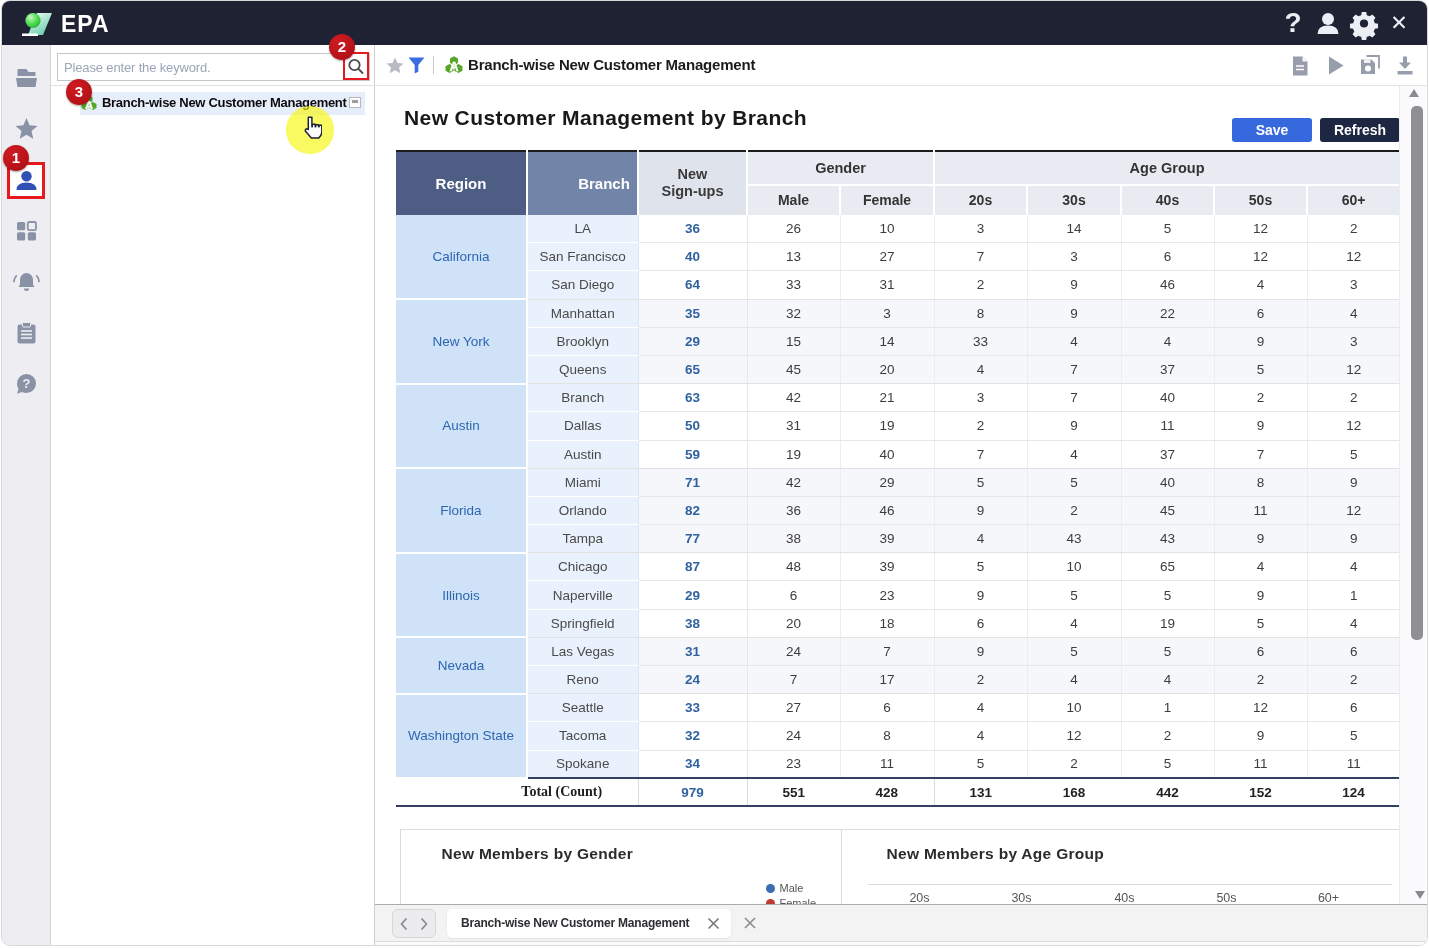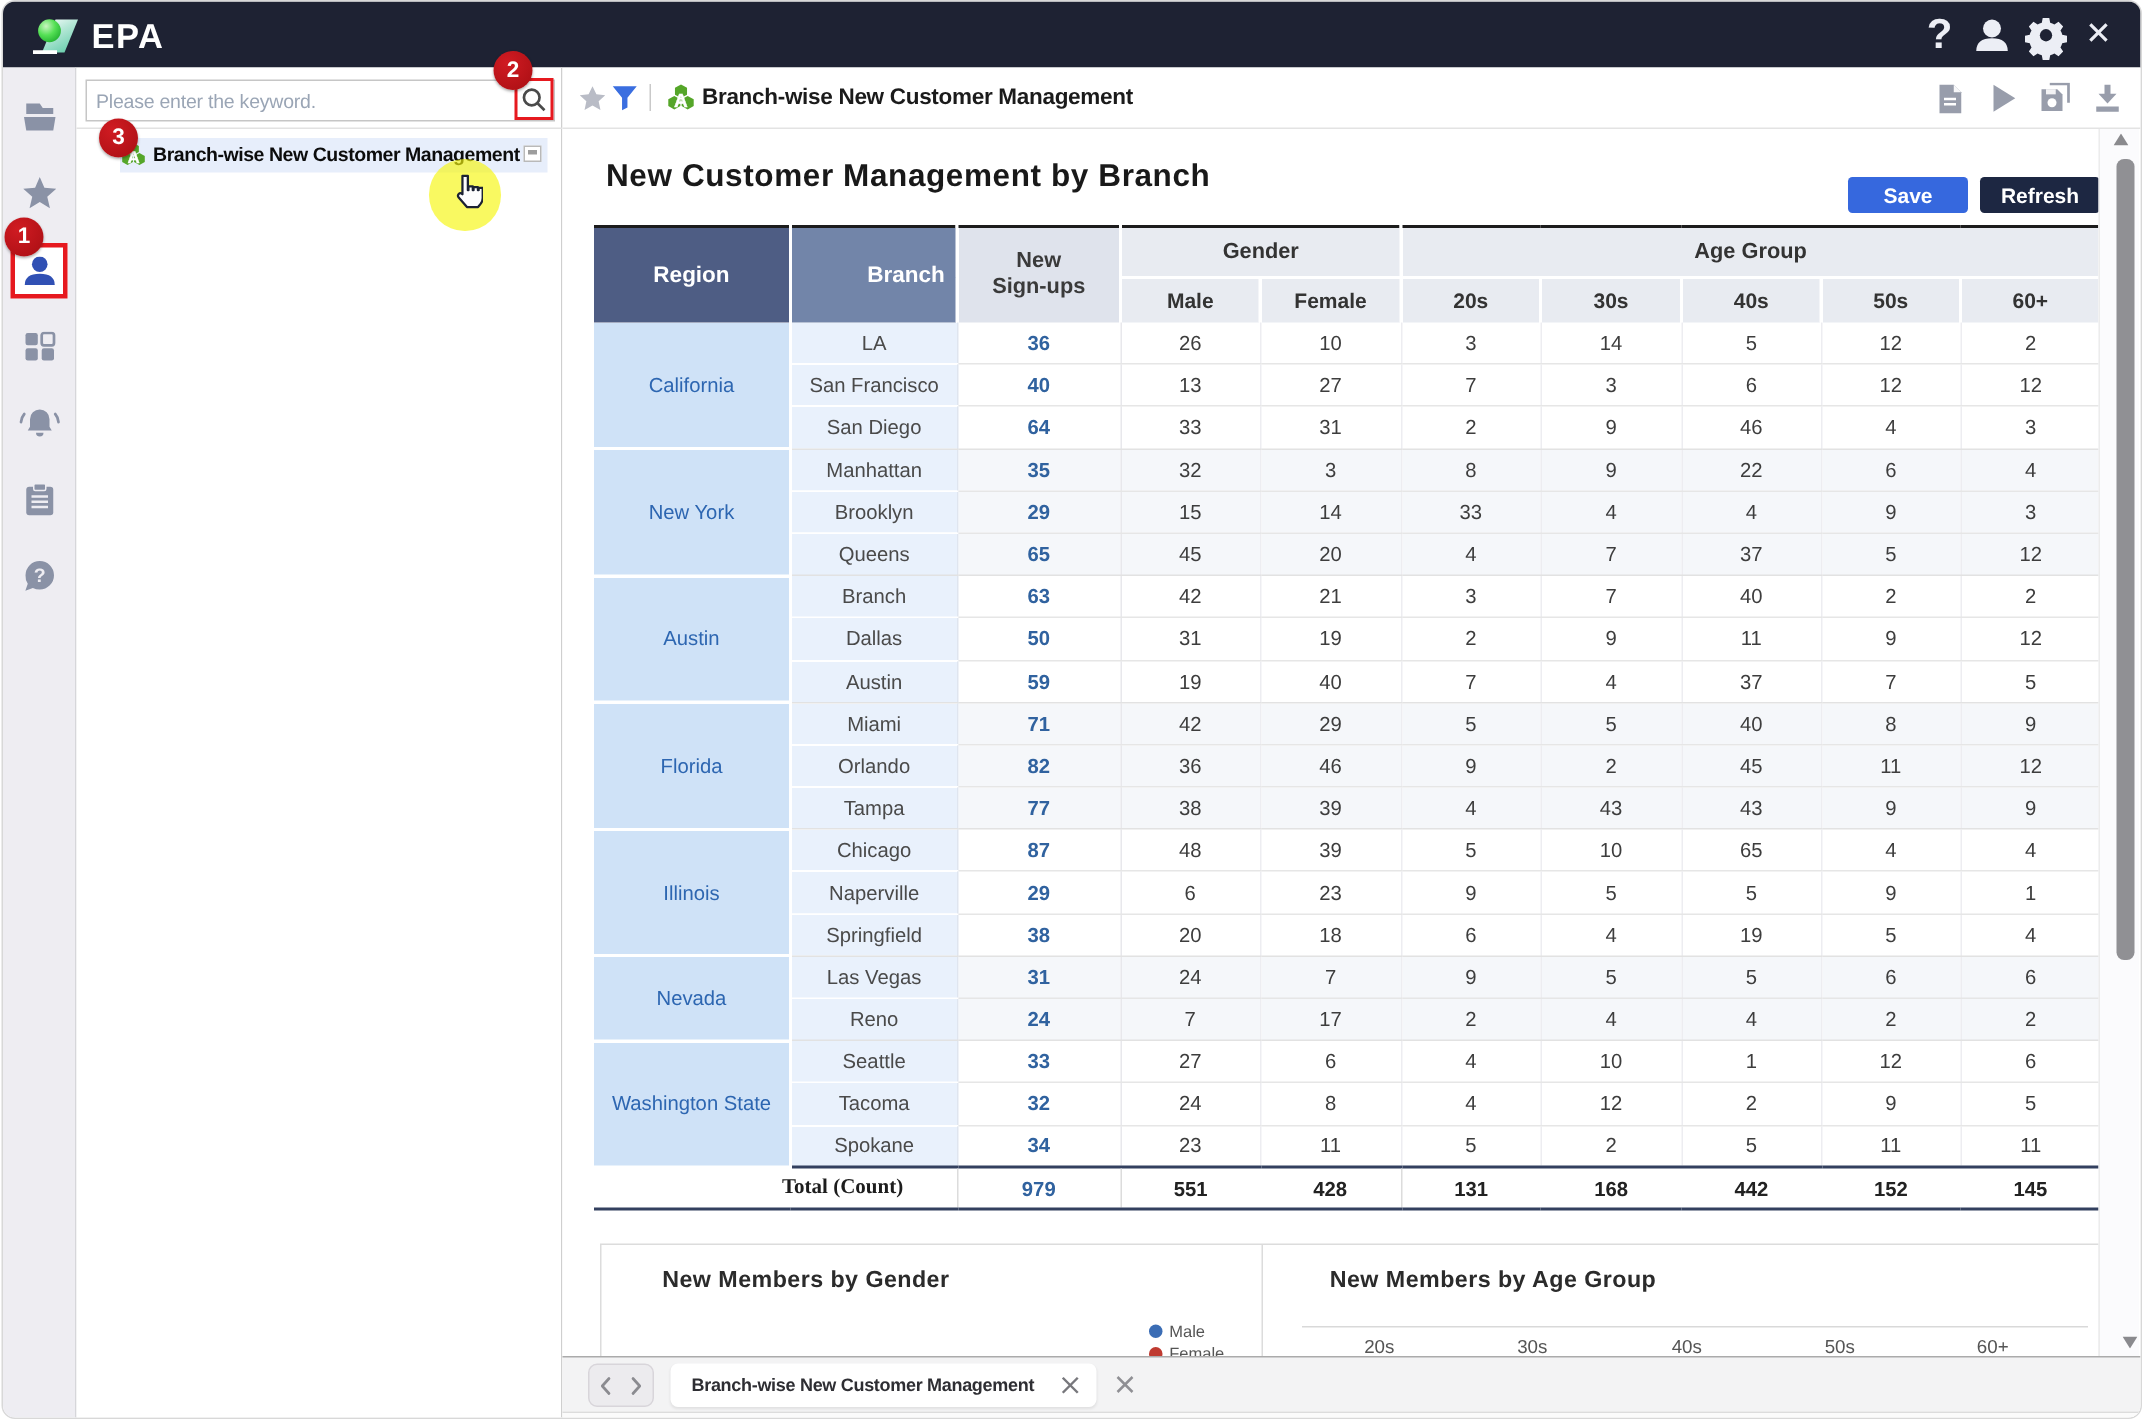--- a/index.html
+++ b/index.html
@@ -555,21 +555,21 @@
               </tr>
 <tr class="totr">
                 <td class="t-label" colspan="2">Total (Count)</td>
                 <td class="t-ns">979</td>
                 <td class="t-num">551</td>
                 <td class="t-num">428</td>
                 <td class="t-num b20">131</td>
                 <td class="t-num">168</td>
                 <td class="t-num">442</td>
                 <td class="t-num">152</td>
-                <td class="t-num">145</td>
+                <td class="t-num">124</td>
               </tr>
 </tbody>
           </table>    
         </div>
     <div id="chartbox">
       <div class="ctitle" style="left:17px;">New Members by Gender</div>
       <div class="ctitle" style="left:462px;">New Members by Age Group</div>
       <div id="chartdiv"></div>
       <div id="legend">
         <div><span class="ldot" style="background:#3b6db5;"></span>Male</div>

